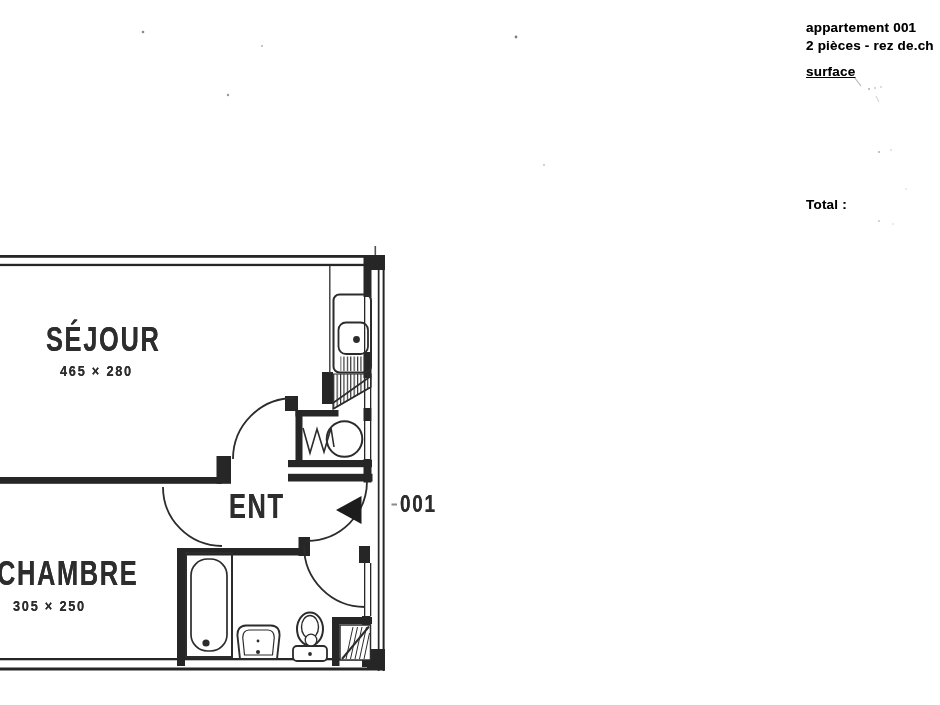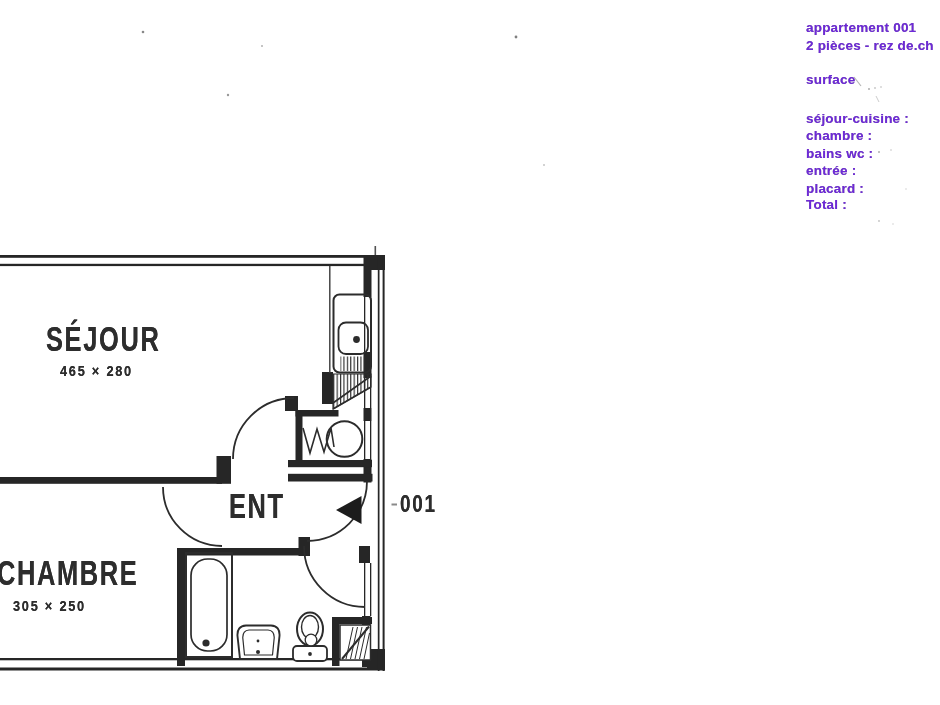--- a/index.html
+++ b/index.html
@@ -11,21 +11,21 @@
   
   .stamp{
     position:absolute;color:#2d2d2d;font-weight:bold;white-space:nowrap;
     transform-origin:left top;text-shadow:0 0 0.5px rgba(45,45,45,.9);
   }
   .stamp-big{font-size:31px;letter-spacing:2px;transform:scale(0.82,1.12);}
   .stamp-dim{font-size:14.5px;letter-spacing:2px;transform:scale(0.88,1.05);}
   .stamp-unit{font-size:21px;letter-spacing:2px;transform:scale(0.9,1.15);}
   
   .info{
-    position:absolute;left:806px;color:#6d28d9;font-size:13.5px;font-weight:bold;
+    position:absolute;left:806px;color:#000000;font-size:13.5px;font-weight:bold;
     letter-spacing:.2px;white-space:nowrap;line-height:14px;
     text-shadow:0 0 0.6px rgba(58,58,58,.55);
   }
   .info-rows{line-height:17.4px;}
   .info-rows div{height:17.4px;}
 </style>
 </head>
 <body>
 
 <div class="canvas">
@@ -174,25 +174,18 @@
 
   <div class="stamp stamp-big" style="left:-3px;top:554px;">CHAMBRE</div>
   <div class="stamp stamp-dim" style="left:13px;top:597px;">305 × 250</div>
 
   <div class="stamp stamp-big" style="left:229px;top:487px;">ENT</div>
 
   <div class="stamp stamp-unit" style="left:400px;top:490px;">001</div>
 
   <div class="info" style="top:21px;">appartement 001</div>
   <div class="info" style="top:38.5px;">2 pièces - rez de.ch</div>
-  <div class="info" style="top:73px;">surface</div>
+  <div class="info" style="top:65px;text-decoration:underline;">surface</div>
 
-  <div class="info info-rows" style="top:110px;">
-    <div>séjour-cuisine :</div>
-    <div>chambre :</div>
-    <div>bains wc :</div>
-    <div>entrée :</div>
-    <div>placard :</div>
-  </div>
 
   <div class="info" style="top:198px;">Total :</div>
 
 </div>
 
 </body></html>

